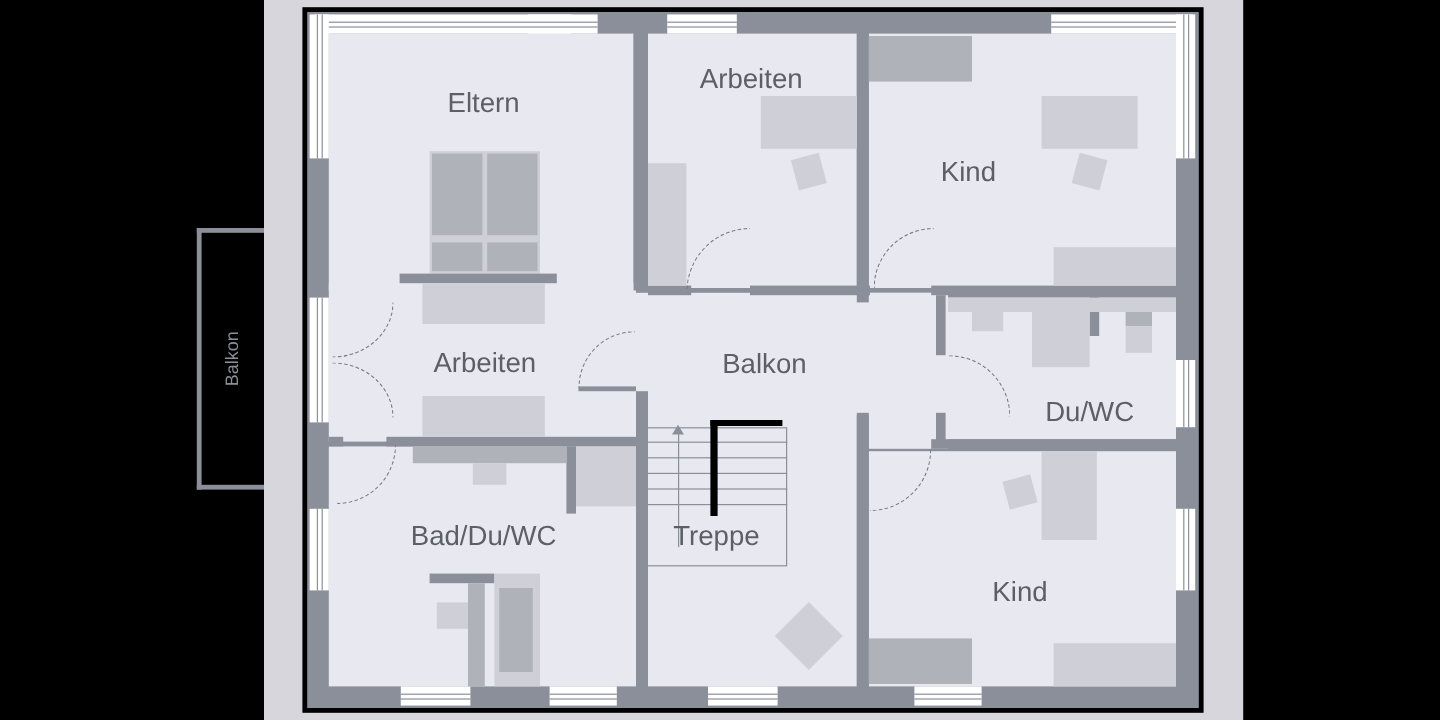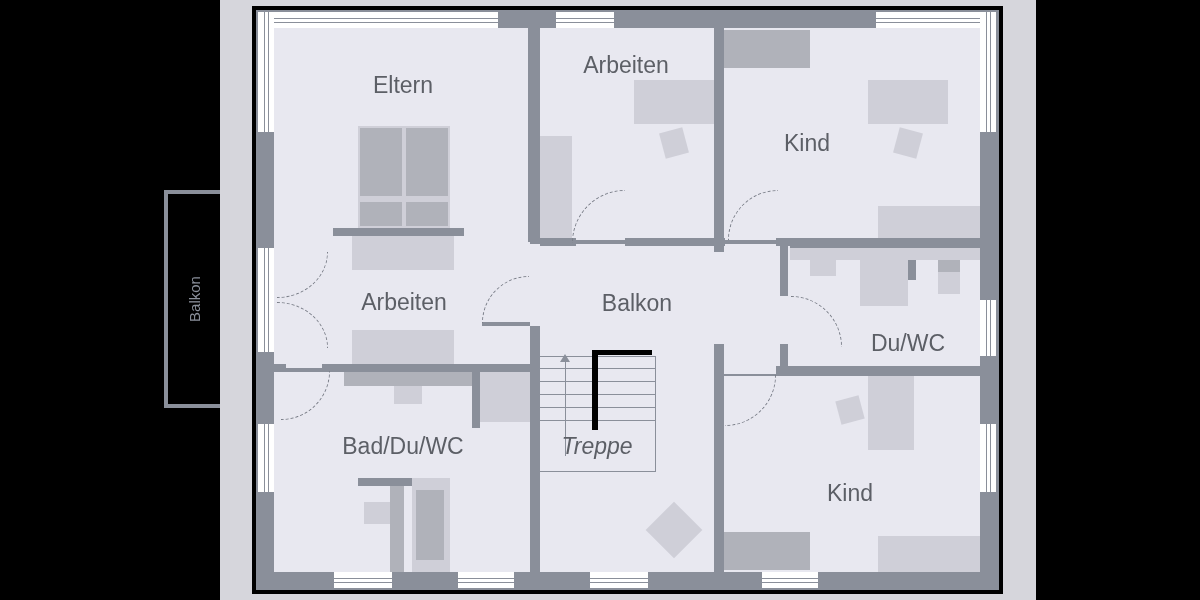--- a/index.html
+++ b/index.html
@@ -137,14 +137,14 @@
 <div class="door-arc" style="left:226px;top:302px;width:100px;height:90px;clip-path:inset(0 0 50% 50%);"></div>
 <div class="door-arc" style="left:232px;top:322px;width:96px;height:96px;clip-path:inset(50% 0 0 50%);"></div>
 
 <div class="label" style="left:403px;top:72px;">Eltern</div>
 <div class="label" style="left:626px;top:52px;">Arbeiten</div>
 <div class="label" style="left:807px;top:130px;">Kind</div>
 <div class="label" style="left:404px;top:289px;">Arbeiten</div>
 <div class="label" style="left:637px;top:290px;">Balkon</div>
 <div class="label" style="left:908px;top:330px;">Du/WC</div>
 <div class="label" style="left:403px;top:433px;">Bad/Du/WC</div>
-<div class="label" style="left:597px;top:433px;font-style:italic;">Treppe</div>
+<div class="label" style="left:597px;top:433px;">Treppe</div>
 <div class="label" style="left:850px;top:480px;">Kind</div>
 
 </body></html>

